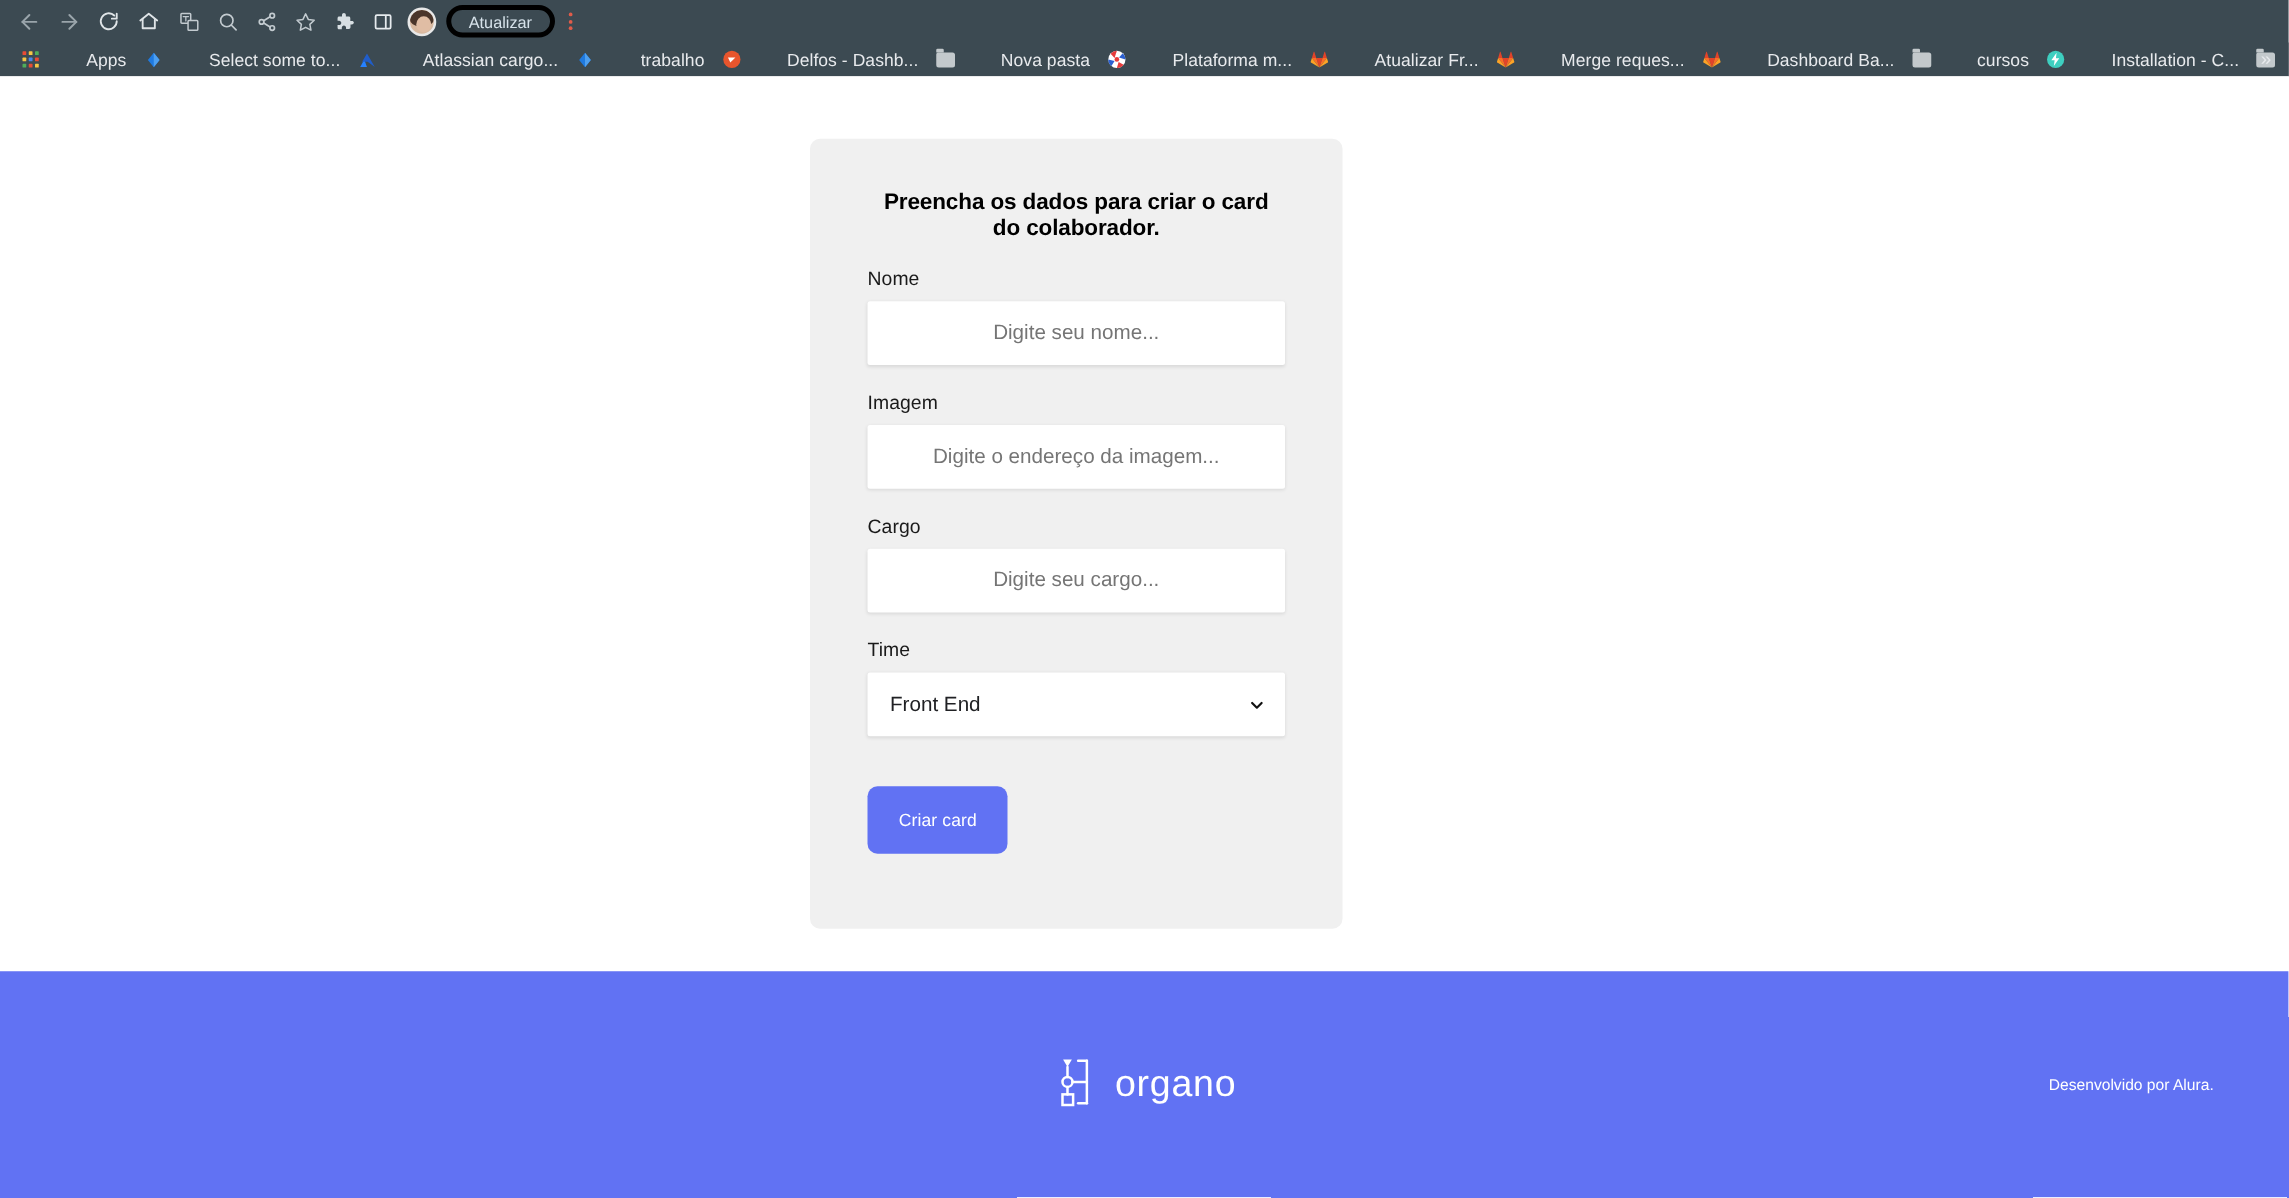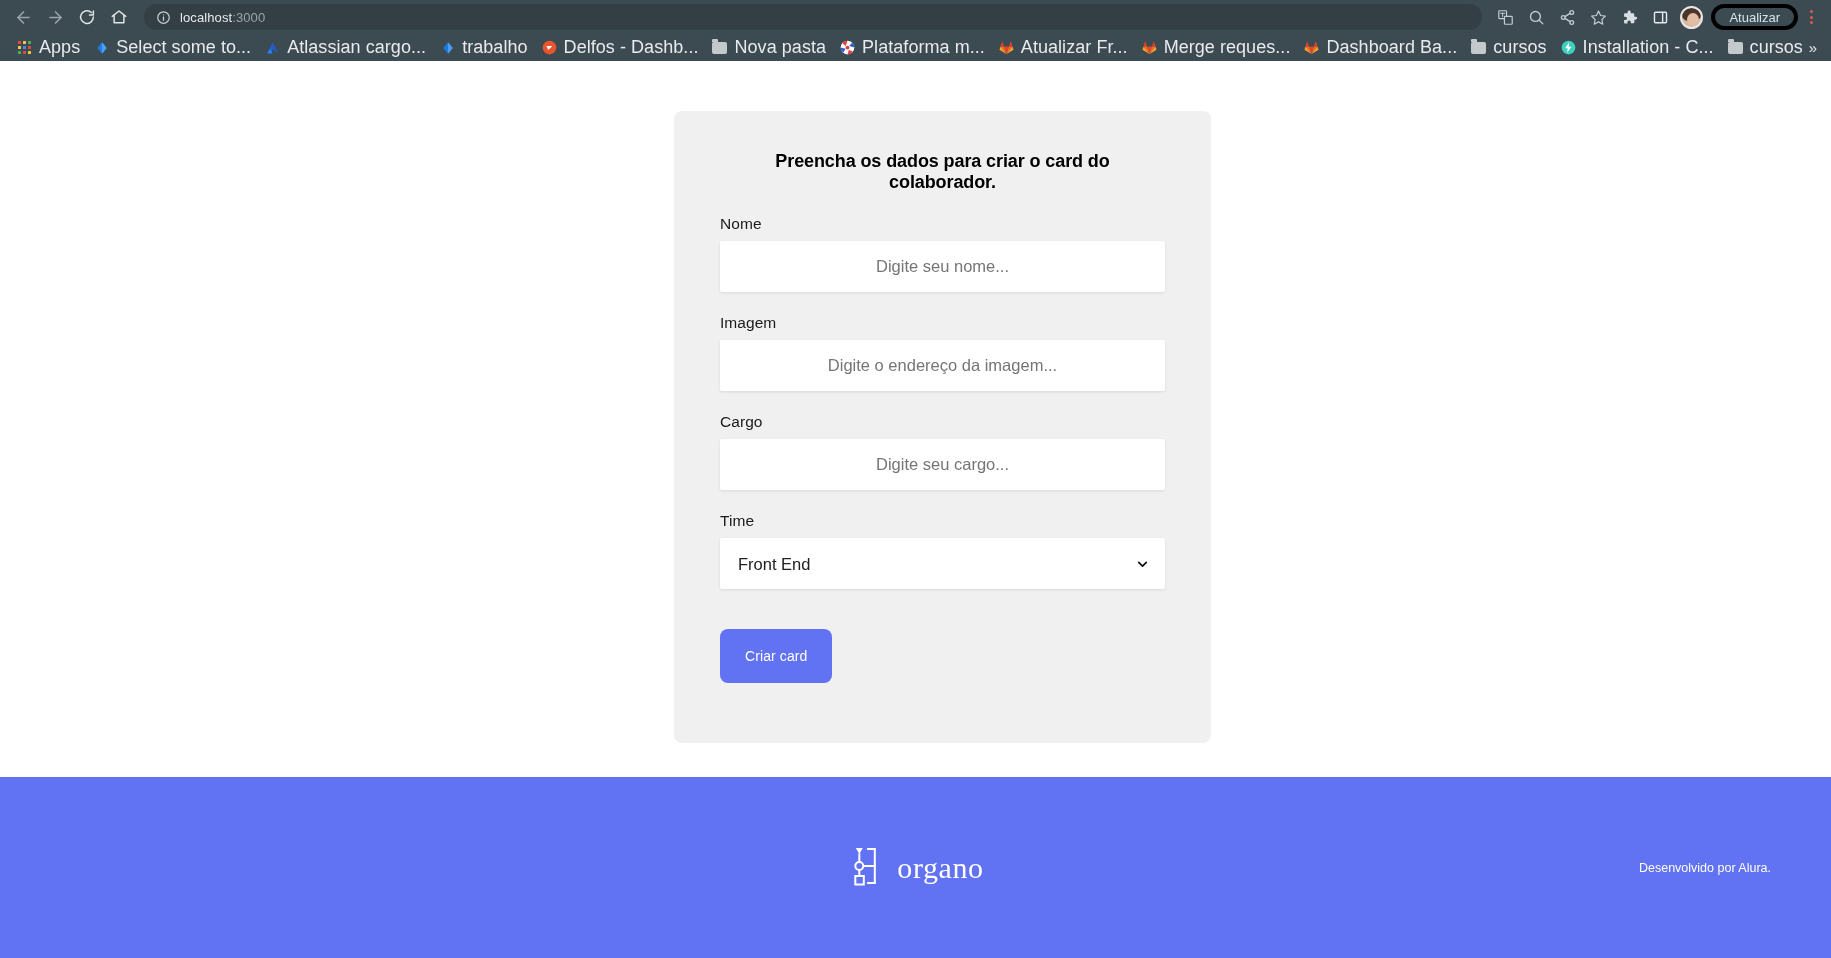--- a/index.html
+++ b/index.html
@@ -136,23 +136,24 @@
   .bm {
     display: flex;
     align-items: center;
     gap: 7px;
     padding: 3px 7px;
     border-radius: 4px;
     white-space: nowrap;
     flex: 0 0 auto;
   }
   .bm-label {
-    font-size: 18px;
+    font-size: 14px;
     color: #e8eaed;
     letter-spacing: 0.05px;
+    margin-left: 30px;
   }
   .bm-ico {
     width: 15px; height: 15px;
     flex: 0 0 auto;
     display: flex; align-items: center; justify-content: center;
   }
   .bm-overflow {
     position: absolute;
     right: 8px;
     color: #e8eaed;
@@ -189,25 +190,24 @@
     height: calc(958px - 61px);
     background: #ffffff;
     position: relative;
     overflow: hidden;
   }
 
   .form-card {
     position: absolute;
     left: 648px;
     top: 50px;
-    width: 537px;
+    width: 426px;
     background: #f0f0f0;
     border-radius: 8px;
     padding: 40px 46px 60px 46px;
-    margin-left: 26px;
   }
 
   .form-title {
     font-size: 18px;
     font-weight: bold;
     color: #000000;
     text-align: center;
     margin-bottom: 22px;
     letter-spacing: -0.1px;
   }
@@ -291,21 +291,20 @@
     top: 50%;
     transform: translate(-50%, -50%);
     display: flex;
     align-items: center;
     gap: 10px;
   }
   .footer-logo-text {
     font-size: 30px;
     color: #ffffff;
     letter-spacing: 0.6px;
-    font-family: Liberation Serif, serif;
   }
   .footer-credit {
     position: absolute;
     right: 60px;
     top: 50%;
     transform: translateY(-50%);
     font-size: 12.5px;
     color: #ffffff;
   }
 </style>
@@ -337,30 +336,20 @@
       </svg>
     </div>
 
     <div class="nav-btn">
       <svg width="18" height="18" viewBox="0 0 24 24" fill="none" stroke="#dfe4e7" stroke-width="2" stroke-linecap="round" stroke-linejoin="round">
         <path d="M3 11.2 12 4l9 7.2"></path>
           <path d="M5.5 10v9.5h13V10"></path>
       </svg>
     </div>
 
-    <div class="omnibox">
-      <span class="omnibox-info">
-        <svg width="15" height="15" viewBox="0 0 24 24" fill="none" stroke="#c3cbd0" stroke-width="2">
-          <circle cx="12" cy="12" r="9.2"></circle>
-            <line x1="12" y1="11" x2="12" y2="16.5" stroke-linecap="round"></line>
-          <circle cx="12" cy="7.6" r="1" fill="#c3cbd0" stroke="none"></circle>
-        </svg>
-      </span>
-      <span class="omnibox-url"><span>localhost</span><span class="url-port">:3000</span></span>
-    </div>
 
     <div class="toolbar-actions">
 
       <div class="action-icon">
         <svg width="17" height="17" viewBox="0 0 24 24" fill="none" stroke="#c3cbd0" stroke-width="1.7" stroke-linecap="round" stroke-linejoin="round">
           <rect x="2.5" y="2.5" width="11" height="11" rx="1"></rect>
           <rect x="10.5" y="10.5" width="11" height="11" rx="1" fill="#3c4a52"></rect>
           <path d="M5 6h6M8 6v5" stroke-width="1.4"></path>
         </svg>
       </div>

